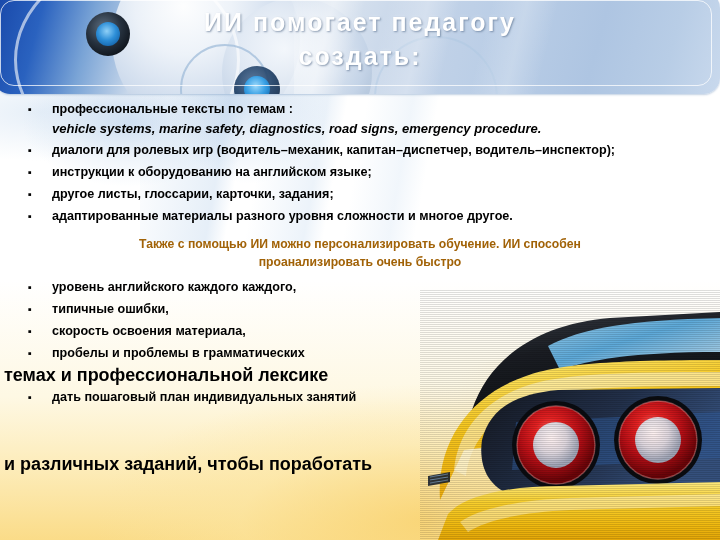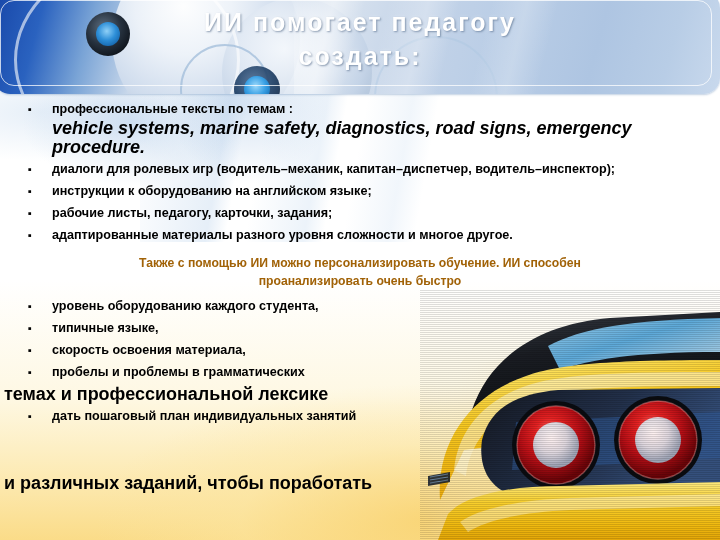--- a/index.html
+++ b/index.html
@@ -210,21 +210,21 @@
     flex: 1 1 auto;
     font-size: 12.6px;
     line-height: 19px;
     font-weight: bold;
     padding-right: 24px;
   }
   .bullet-text .sub-italic {
     display: block;
     font-style: italic;
     font-weight: bold;
-    font-size: 18px;
+    font-size: 13px;
   }
   .plain-line {
     font-size: 18px;
     line-height: 19px;
     font-weight: bold;
     padding: 0 0 0 28px;
     margin: 0 0 3px 0;
   }
   .red-note {
     color: #a16207;
@@ -368,39 +368,39 @@
       <li class="bullet-row">
         <span class="bullet-mark">▪</span>
         <span class="bullet-text">диалоги для ролевых игр (водитель–механик, капитан–диспетчер, водитель–инспектор);</span>
       </li>
       <li class="bullet-row">
         <span class="bullet-mark">▪</span>
         <span class="bullet-text">инструкции к оборудованию на английском языке;</span>
       </li>
       <li class="bullet-row">
         <span class="bullet-mark">▪</span>
-        <span class="bullet-text">рабочие листы, педагогу, карточки, задания;</span>
+        <span class="bullet-text">другое листы, глоссарии, карточки, задания;</span>
       </li>
       <li class="bullet-row">
         <span class="bullet-mark">▪</span>
         <span class="bullet-text">адаптированные материалы разного уровня сложности и многое другое.</span>
       </li>
     </ul>
 
     <p class="red-note">Также с помощью ИИ можно персонализировать обучение. ИИ способен
 проанализировать очень быстро</p>
 
     <ul class="bullets">
       <li class="bullet-row">
         <span class="bullet-mark">▪</span>
-        <span class="bullet-text">уровень оборудованию каждого студента,</span>
-      </li>
-      <li class="bullet-row">
-        <span class="bullet-mark">▪</span>
-        <span class="bullet-text">типичные языке,</span>
+        <span class="bullet-text">уровень английского каждого каждого,</span>
+      </li>
+      <li class="bullet-row">
+        <span class="bullet-mark">▪</span>
+        <span class="bullet-text">типичные ошибки,</span>
       </li>
       <li class="bullet-row">
         <span class="bullet-mark">▪</span>
         <span class="bullet-text">скорость освоения материала,</span>
       </li>
       <li class="bullet-row">
         <span class="bullet-mark">▪</span>
         <span class="bullet-text">пробелы и проблемы в грамматических</span>
       </li>
     </ul>

